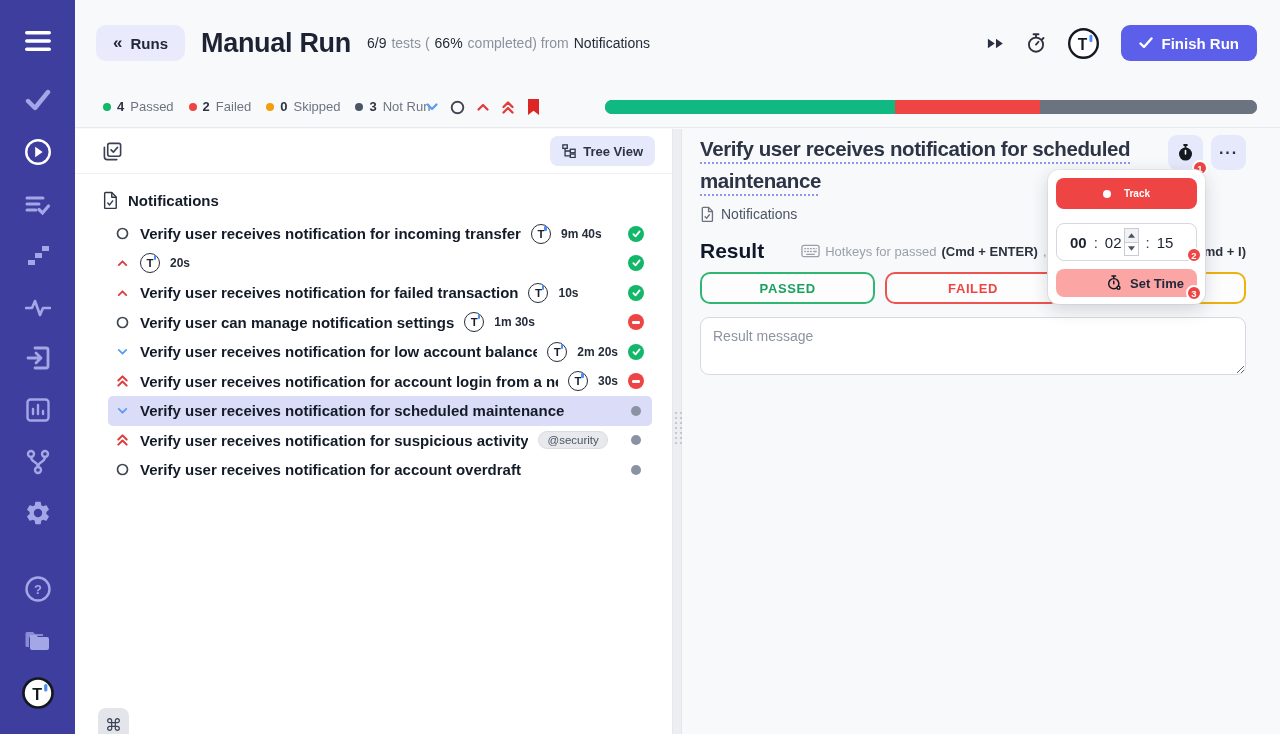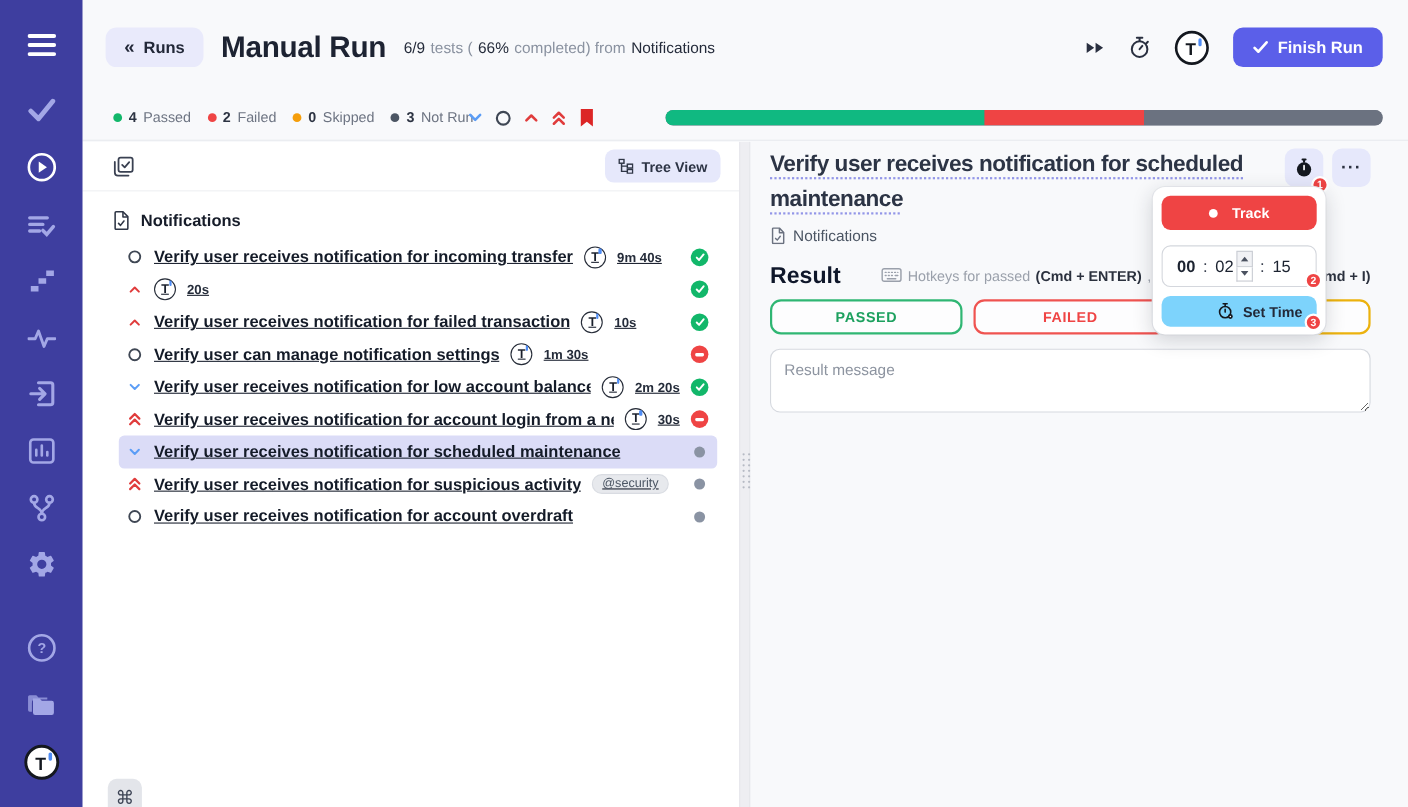--- a/index.html
+++ b/index.html
@@ -42,21 +42,21 @@
 
   
   #list-panel { position:absolute; left:75px; top:129px; width:597px; height:605px; background:#fff; z-index:4; }
   #list-head { height:45px; display:flex; align-items:center; gap:11px; padding:0 17px 0 27px; border-bottom:1px solid #eef0f3; }
   #list-head .lh-title { font-size:15.5px; font-weight:700; color:#20273605; color:#202736; }
   #tree-btn { margin-left:auto; height:30px; padding:0 12px; background:#e6e8fb; border:none; border-radius:8px;
               font-family:inherit; font-size:13px; font-weight:700; color:#2c3344; display:flex; align-items:center; gap:7px; cursor:pointer; }
   #folder-row { margin-top:13px; padding-left:27px; display:flex; align-items:center; gap:10px; height:26px; cursor:pointer; }
   #folder-row .folder-label { font-size:15px; font-weight:700; color:#161c29; }
   #test-list { margin:6px 20px 0 33px; }
-  .trow { height:29.5px; display:flex; align-items:center; gap:10px; padding:0 8px 0 7px; border-radius:5px; cursor:pointer;text-decoration:underline; }
+  .trow { height:29.5px; display:flex; align-items:center; gap:10px; padding:0 8px 0 7px; border-radius:5px; cursor:pointer; }
   .trow.selected { background:#dbdcf7; }
   .trow .pri { width:15px; display:flex; justify-content:center; flex:none; }
   .trow .t-title { font-size:15px; font-weight:600; color:#141b28; white-space:nowrap; overflow:hidden; }
   .tlogo { flex:none; width:20px; height:20px; border:1.7px solid #262c38; border-radius:50%; background:#fff;
            display:flex; align-items:center; justify-content:center; font-size:11.5px; font-weight:800; color:#1a202c; position:relative; }
   .tlogo i { position:absolute; right:3px; top:1px; width:2.5px; height:5px; background:#4f8df6; border-radius:1px; font-style:normal; }
   .trow .dur { font-size:12px; font-weight:700; color:#252c3a; white-space:nowrap; }
   .trow .st { margin-left:auto; flex:none; display:flex; align-items:center; }
   .tag { font-size:11.5px; color:#4b5563; background:#e7e9ed; border:1px solid #d9dce2; border-radius:10px; padding:2px 8px; white-space:nowrap; }
   .st-pass { width:16px; height:16px; border-radius:50%; background:#12b76a; display:flex; align-items:center; justify-content:center; }
@@ -96,30 +96,30 @@
   #btn-failed { border:2px solid #ef5350; color:#ef4444; }
   #btn-skipped { border:2px solid #ecb20e; color:#d29a00; }
   #msg-box { position:absolute; left:18px; top:188px; width:546px; height:58px; border:1px solid #d6d9df; border-radius:9px;
              background:#fff; resize:both; font-family:inherit; font-size:14px; color:#30394a; padding:10px 12px; }
   #msg-box::placeholder { color:#8d94a0; }
 
   
   #popup { position:absolute; left:366px; top:41px; width:157px; height:134px; background:#fff; border-radius:11px;
            box-shadow:0 5px 18px rgba(25,31,45,.18), 0 0 0 1px #eceef2; z-index:30; }
   #track-btn { position:absolute; left:8px; top:8px; width:141px; height:31px; background:#ef4444; border:none; border-radius:8px;
-               color:#fff; font-family:inherit; font-size:13px; font-weight:700; display:flex; align-items:center; justify-content:center; gap:13px; cursor:pointer; }
+               color:#fff; font-family:inherit; font-size:10px; font-weight:700; display:flex; align-items:center; justify-content:center; gap:13px; cursor:pointer; }
   #track-btn .rec-dot { width:8px; height:8px; border-radius:50%; background:#fff; }
   #time-input { position:absolute; left:8px; top:53px; width:141px; height:38px; border:1px solid #d4d7dd; border-radius:8px;
                 background:#fff; display:flex; align-items:center; font-size:15px; color:#1c2330; padding:0 3px 0 13px; }
   #time-input .hh { font-weight:800; }
   #time-input .sep { margin:0 7px; color:#3a4150; }
   #spinner { width:15px; height:28px; display:flex; flex-direction:column; margin-left:2px; }
   #spinner button { flex:1; border:1px solid #c9ccd3; background:#f1f2f5; padding:0; cursor:pointer; display:flex; align-items:center; justify-content:center; }
   #spinner button:last-child { border-top:none; background:#fff; }
-  #settime-btn { position:absolute; left:8px; top:99px; width:141px; height:28px; background:#7dd3fc; border:none; border-radius:8px;
+  #settime-btn { position:absolute; left:8px; top:99px; width:141px; height:28px; background:#fca5a5; border:none; border-radius:8px;
                  font-family:inherit; font-size:13px; font-weight:700; color:#222938; display:flex; align-items:center; justify-content:center; gap:8px; cursor:pointer;padding-left:38px; }
   #badge-time { position:absolute; left:138px; top:77px; }
   #badge-set  { position:absolute; left:138px; top:115px; }
 </style>
 </head>
 <body>
 
 <div id="app">
 
   <nav id="sidebar">

